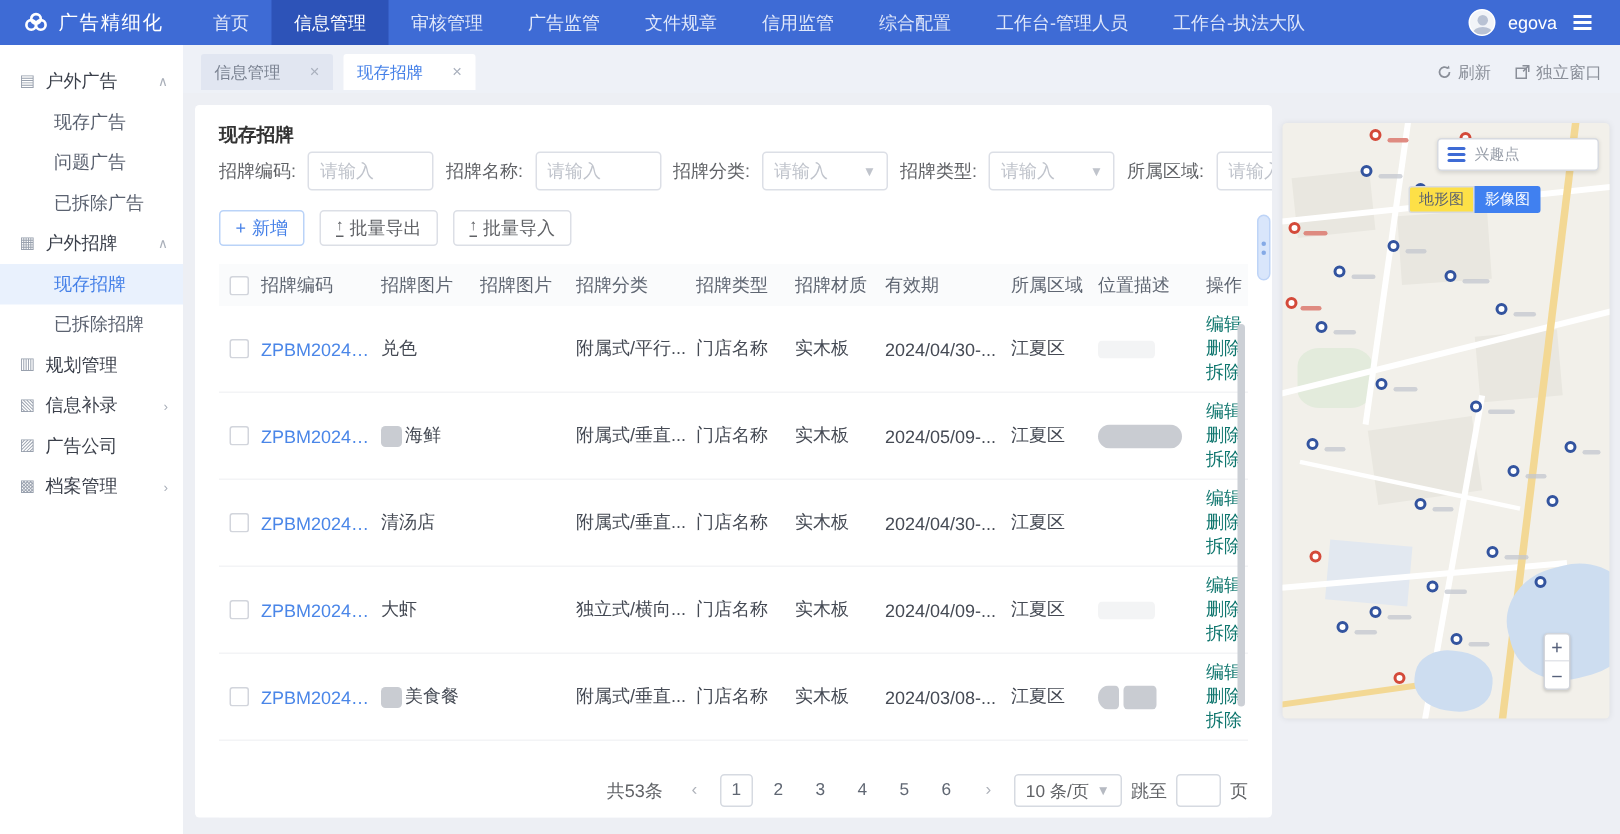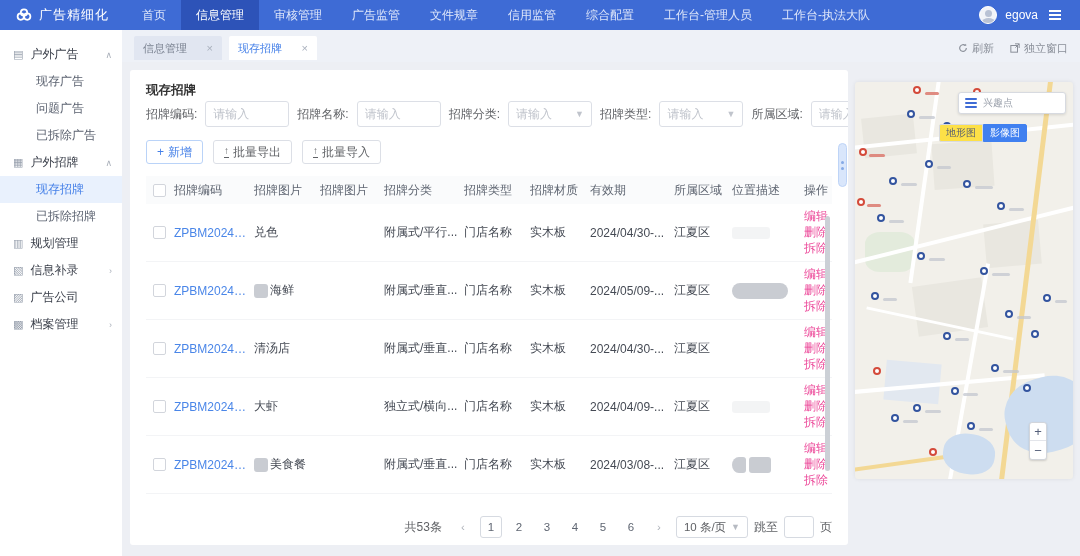--- a/index.html
+++ b/index.html
@@ -72,21 +72,21 @@
 .chk{width:13px;height:13px;border:1px solid #d2d5dc;border-radius:2px;background:#fff;cursor:pointer}
 .code-link{color:#4a86e8;cursor:pointer}
 .sign-img{width:30px;height:42px;border-radius:2px}
 .img-dark{background:linear-gradient(180deg,#534b46 0%,#2a2422 55%,#1d1917 100%)}
 .img-red{background:linear-gradient(180deg,#b23429 0%,#9c2b22 65%,#7e221c 100%)}
 .img-blue{background:linear-gradient(180deg,#a6bdd3 0%,#7e9cb9 60%,#6d8cab 100%)}
 .img-green{background:linear-gradient(180deg,#eef0ee 0%,#3d7a58 35%,#27583e 100%)}
 .img-red2{background:linear-gradient(180deg,#b0362b 0%,#952c23 70%,#7c241d 100%)}
 .img-grey{background:linear-gradient(180deg,#b8bcc3,#9ea3ab)}
 .acts{display:flex;flex-direction:column;gap:1px;line-height:15px}
-.act-link{color:#ec4899;cursor:pointer}
+.act-link{color:#0f766e;cursor:pointer}
 .blur{background:#c9ccd2;border-radius:3px;display:inline-block;vertical-align:middle}
 .nameblur{width:14px;height:14px;margin-right:2px}
 .locwrap{display:flex;align-items:center;gap:3px}
 .loc-faint{width:38px;height:12px;opacity:.22}
 .loc-pill{width:56px;height:16px;border-radius:8px}
 .loc-dot{width:14px;height:16px;border-radius:50% 3px 3px 50%}
 .loc-sq{width:22px;height:16px;border-radius:3px}
 .vscroll{position:absolute;right:18px;top:146px;width:5px;height:255px;background:#ccd0d6;border-radius:3px;cursor:pointer}
 
 

